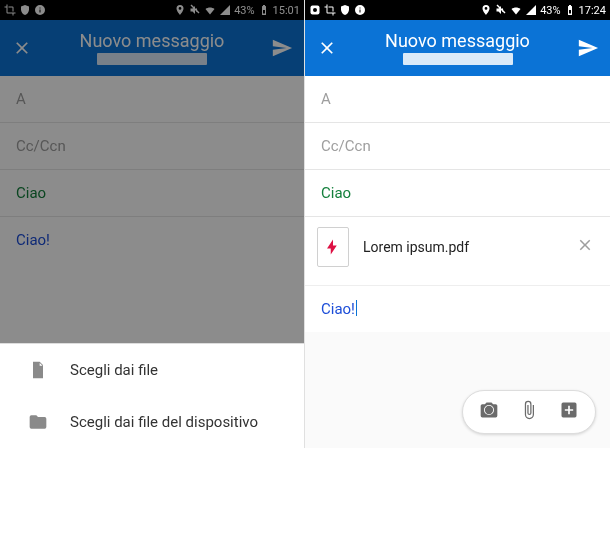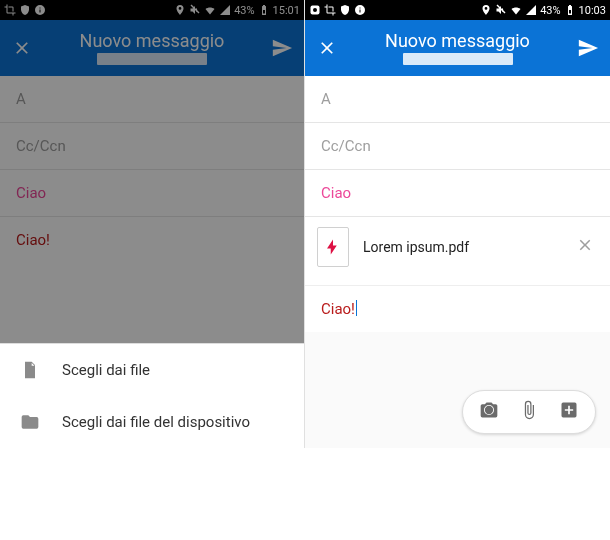--- a/index.html
+++ b/index.html
@@ -18,41 +18,41 @@
   .appbar { height: 56px; background: #0b73d6; color: #fff; display: flex; align-items: center; padding: 0 4px; }
   .appbar .close { width: 36px; display:flex; justify-content:center; }
   .appbar .close svg { width: 20px; height: 20px; fill:#fff; }
   .appbar .titlewrap { flex: 1; display: flex; flex-direction: column; align-items: center; line-height: 1.1; }
   .appbar .title { font-size: 18px; font-weight: 400; }
   .appbar .sub { width: 110px; height: 12px; background: rgba(255,255,255,.85); border-radius: 1px; margin-top: 2px; }
   .appbar .send { width: 36px; display:flex; justify-content:center; }
   .appbar .send svg { width: 22px; height: 22px; fill:#fff; }
 
   
-  .field { padding: 14px 16px; border-bottom: 1px solid #e5e5e5; font-size: 15px; color: #ec4899; background:#fff; }
+  .field { padding: 14px 16px; border-bottom: 1px solid #e5e5e5; font-size: 15px; color: #15803d; background:#fff; }
   .field.hint { color: #9e9e9e; }
-  .body-area { padding: 14px 16px; font-size: 15px; color: #b91c1c; background:#fff; }
+  .body-area { padding: 14px 16px; font-size: 15px; color: #1d4ed8; background:#fff; }
   .body-caret::after { content:""; display:inline-block; width:1px; height:16px; background:#0b73d6; margin-left:1px; vertical-align:-2px; }
 
   
   .attach-row { display:flex; align-items:center; padding: 10px 16px 18px 12px; gap: 14px; border-bottom:1px solid #eee; background:#fff; }
   .attach-thumb { width: 32px; height: 40px; border:1px solid #d0d0d0; border-radius:2px; display:flex; align-items:center; justify-content:center; background:#fff; }
   .attach-thumb svg { width:18px; height:18px; fill:#d14; }
   .attach-meta { flex:1; display:flex; flex-direction:column; }
   .attach-name { font-size: 14px; color:#222; }
   .attach-size { font-size: 12px; color:#9e9e9e; }
   .attach-remove svg { width:18px; height:18px; fill:#9e9e9e; }
 
   
   .dimmable { position:relative; }
   .dimmable::after { content:""; position:absolute; inset:0; background:rgba(0,0,0,.45); pointer-events:none; }
 
   
   .sheet { position:absolute; left:0; right:0; bottom:0; background:#fff; border-top:1px solid #ddd; }
-  .sheet .item { display:flex; align-items:center; gap:22px; padding: 16px 20px; font-size:15px; color:#333; }
+  .sheet .item { display:flex; align-items:center; gap:22px; padding: 16px 28px; font-size:15px; color:#333; }
   .sheet .item svg { width:20px; height:20px; fill:#8a8a8a; }
 
   
   .float-attach { position:absolute; right: 14px; bottom: 14px; background:#fff; border:1px solid #ddd; border-radius: 24px; height: 44px; display:flex; align-items:center; gap: 20px; padding: 0 16px; box-shadow: 0 1px 3px rgba(0,0,0,.15); }
   .float-attach svg { width:20px; height:20px; fill:#6b6b6b; }
 </style>
 </head>
 <body>
 
 <div class="stage">
@@ -194,21 +194,21 @@
             <svg viewBox="0 0 24 24">
               <path d="M2 22h20V2L2 22z"></path>
             </svg>
           </span>
         <span class="txt">43%</span>
         <span>
             <svg viewBox="0 0 24 24">
               <path d="M15 4h-1V2h-4v2H9a1 1 0 00-1 1v16a1 1 0 001 1h6a1 1 0 001-1V5a1 1 0 00-1-1zm-1 15H10v-7h4v7z"></path>
             </svg>
           </span>
-        <span class="txt">10:03</span>
+        <span class="txt">17:24</span>
       </div>
     </div>
 
     <div class="appbar">
       <div class="close">
         <svg viewBox="0 0 24 24">
             <path d="M19 6.4L17.6 5 12 10.6 6.4 5 5 6.4 10.6 12 5 17.6 6.4 19 12 13.4 17.6 19 19 17.6 13.4 12z"></path>
           </svg>
       </div>
       <div class="titlewrap">

